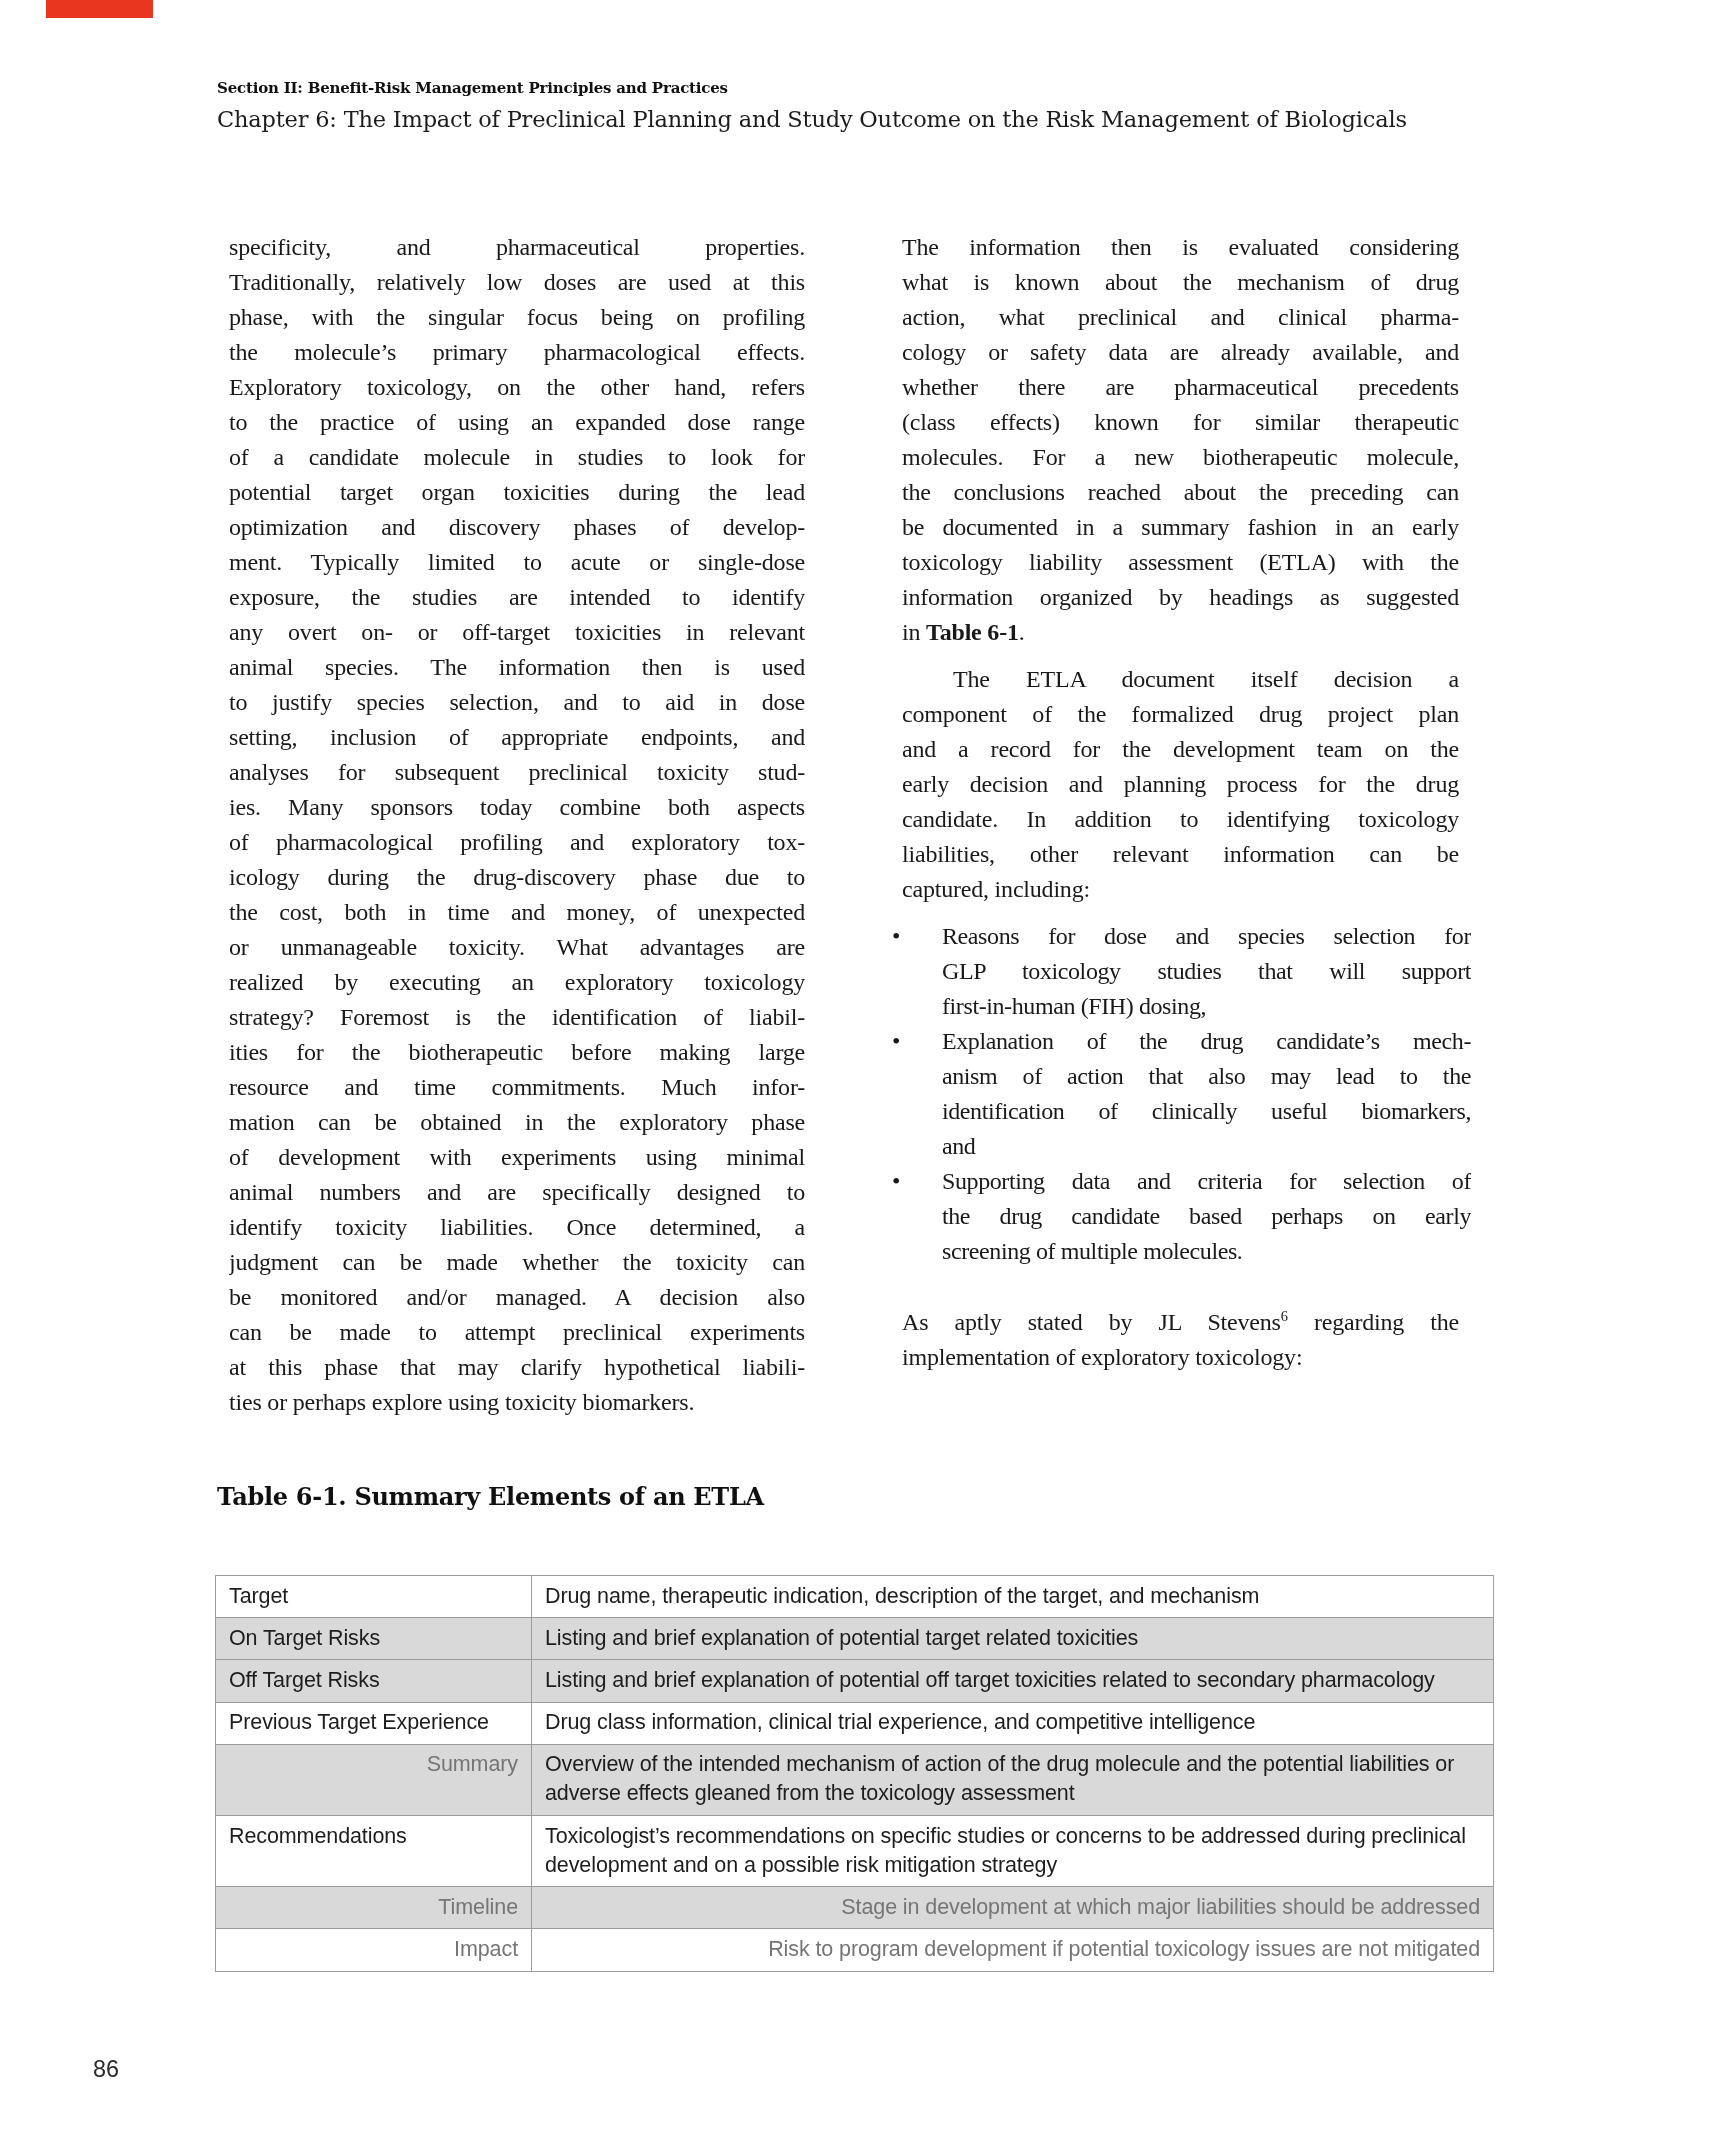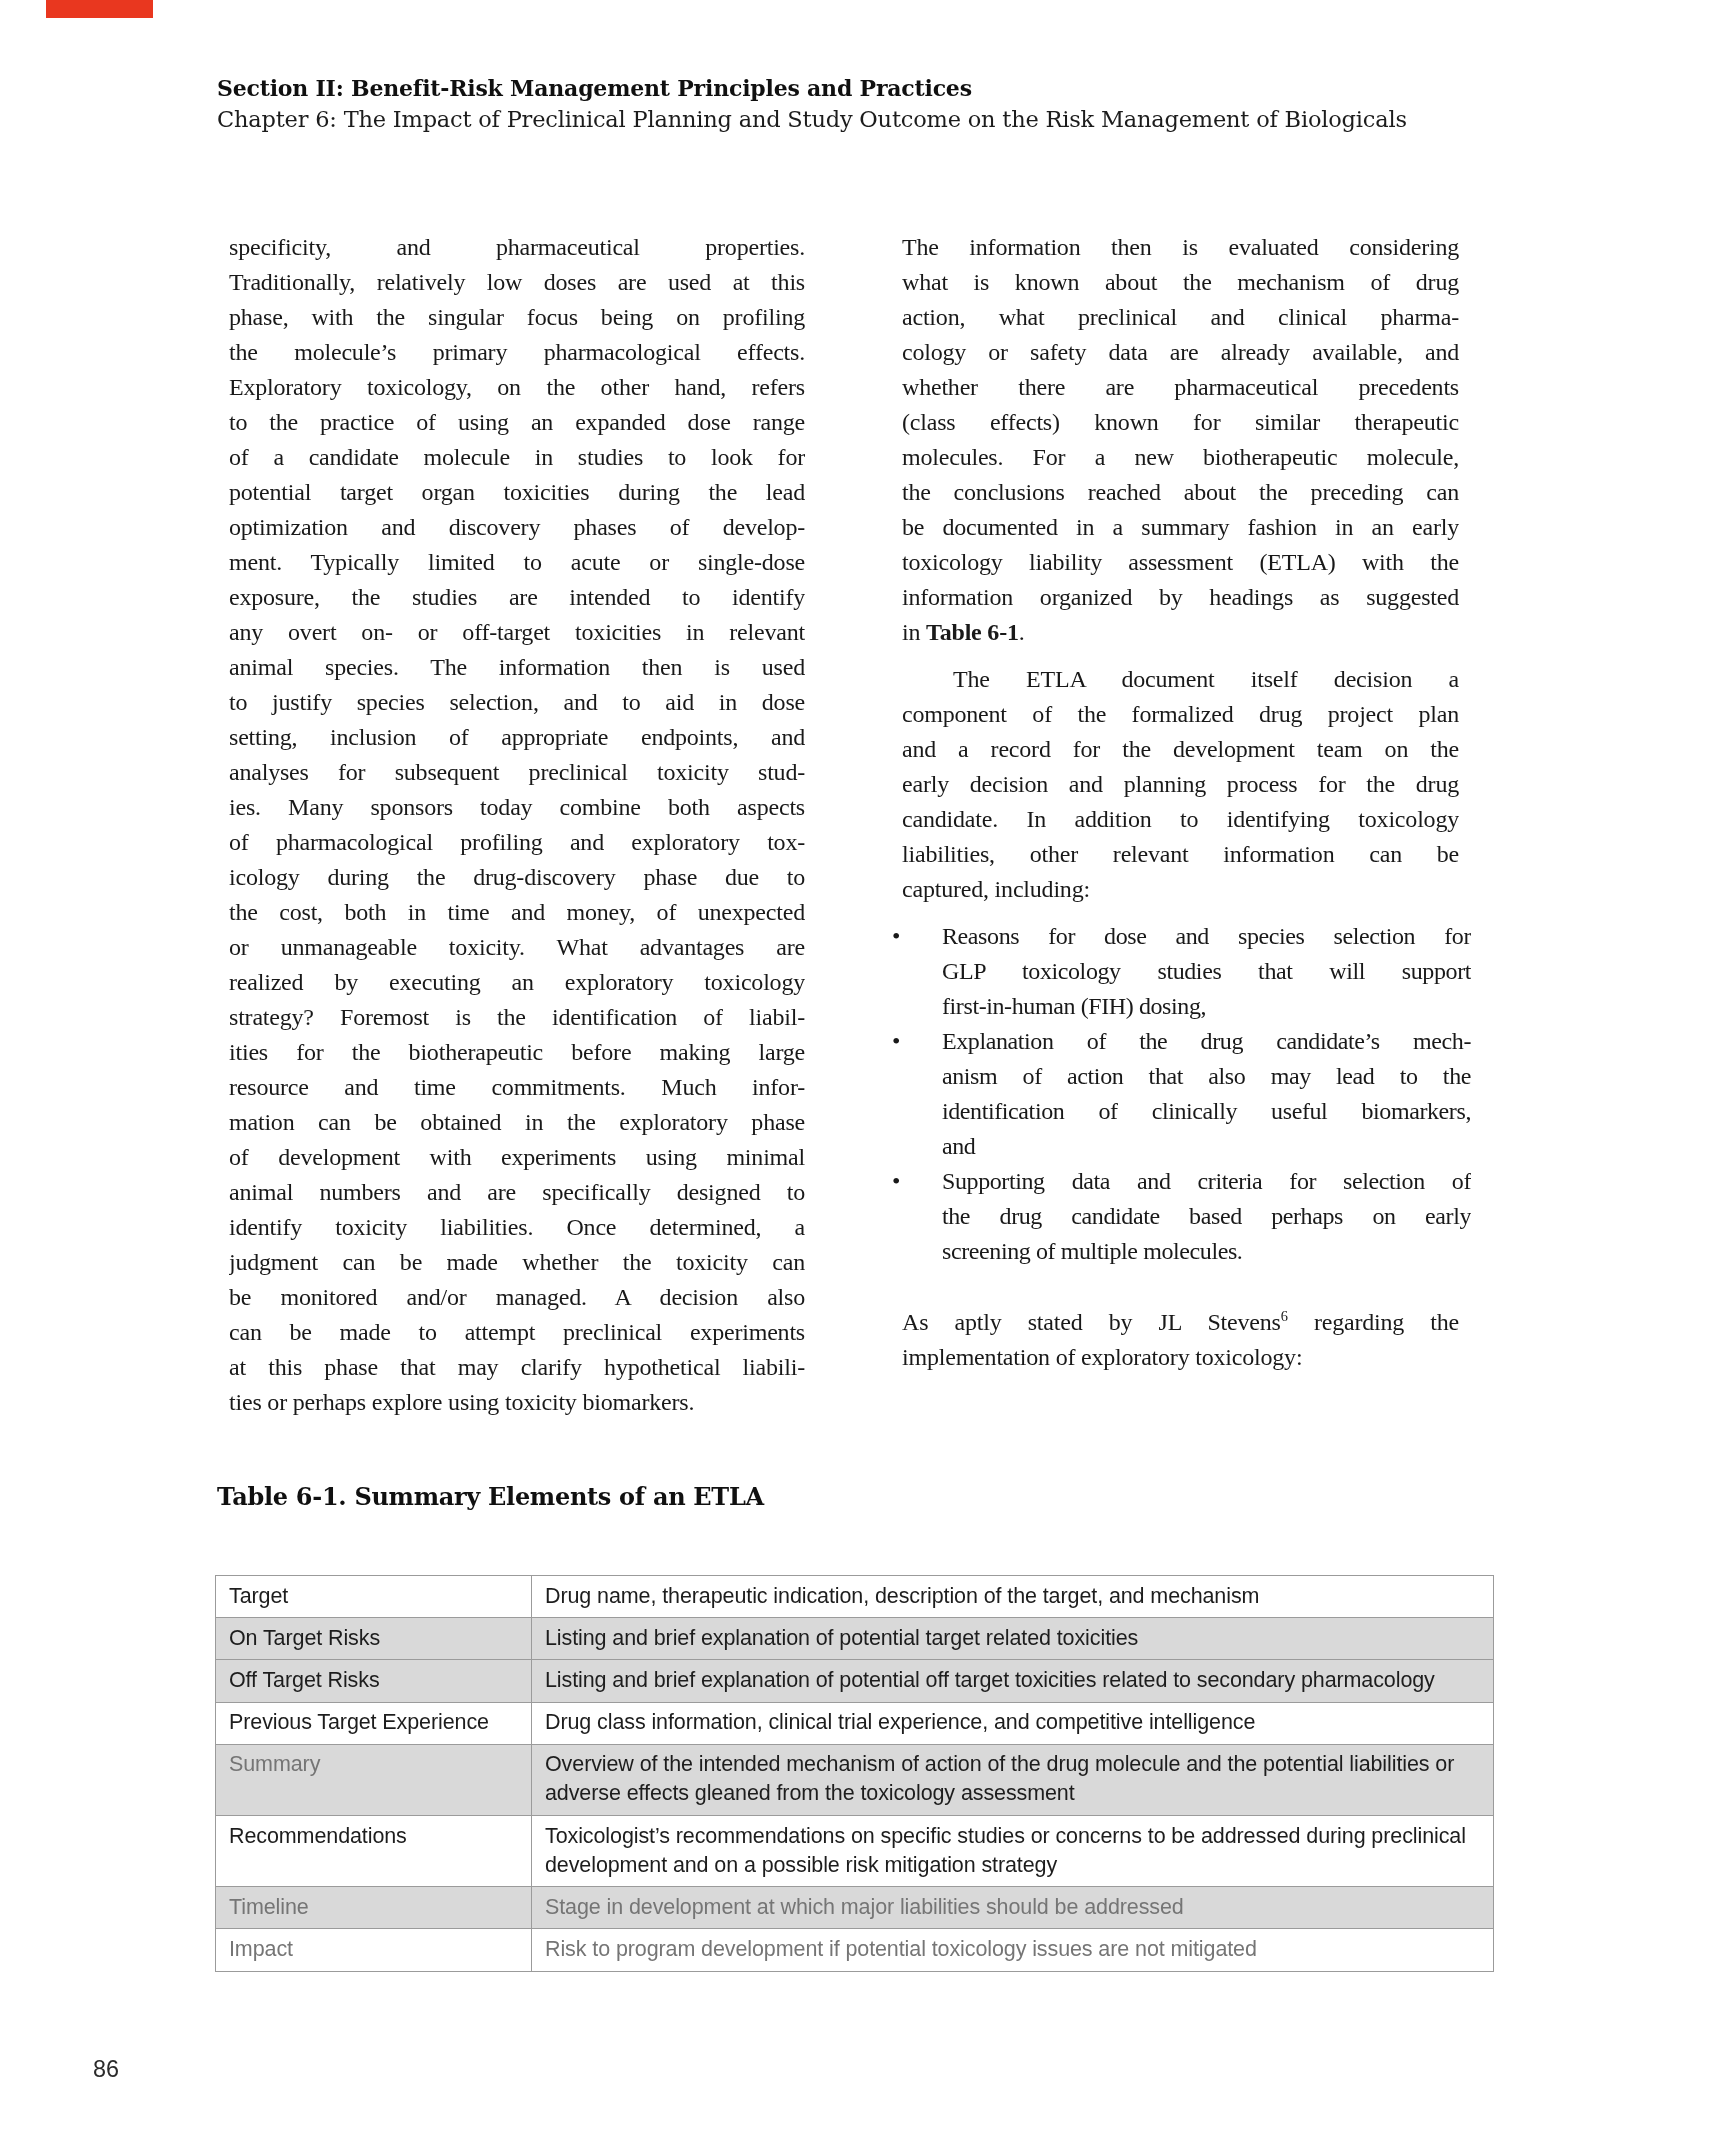--- a/index.html
+++ b/index.html
@@ -1,20 +1,20 @@
 <!DOCTYPE html>
 <html style="font-size:15px"><head>
 <meta charset="utf-8">
 <style>
   html,body{margin:0;padding:0;background:#ffffff;}
   .page{position:relative;width:1722px;height:2153px;background:#ffffff;overflow:hidden;
         font-family:"Liberation Serif",serif;}
   .red-bar{position:absolute;left:46px;top:0;width:107px;height:18px;}
   .header{position:absolute;left:217px;top:73px;}
-  .section-line{font-family:"DejaVu Serif",serif;font-weight:bold;font-size:22px;line-height:31px;
+  .section-line{font-family:"DejaVu Serif",serif;font-weight:bold;font-size:15px;line-height:31px;
         color:#101010;letter-spacing:-0.2px;}
   .chapter-line{font-family:"DejaVu Serif",serif;font-weight:normal;font-size:22.5px;line-height:31px;
         color:#1c1c1c;letter-spacing:-0.2px;}
   .columns{position:absolute;left:217px;top:218px;width:1255px;display:flex;}
   .col-left{width:600px;margin-right:73px;}
   .col-right{width:581px;}
   .ln{height:35px;line-height:35px;font-size:24px;color:#191919;text-align:justify;
       text-align-last:justify;overflow:hidden;letter-spacing:-0.2px;white-space:pre;}
   .ln.last{text-align-last:left;}
   .ln.indent{text-indent:51px;}
@@ -26,21 +26,21 @@
   .dot{position:absolute;left:1.9px;top:0;height:35px;line-height:35px;font-size:24px;color:#191919;}
   sup{font-size:60%;line-height:0;vertical-align:super;}
   .table-title{position:absolute;left:217px;top:1482px;font-family:"DejaVu Serif",serif;
       font-weight:bold;font-size:24px;color:#101010;letter-spacing:-0.3px;}
   .etla{position:absolute;left:215px;top:1575px;width:1279px;border-collapse:collapse;
       font-family:"Liberation Sans",sans-serif;table-layout:fixed;}
   .etla td{border:1.9px solid #9b9b9b;vertical-align:top;padding:5.6px 13px 6.6px 13px;
       font-size:21.5px;line-height:29px;color:#1d1d1d;background:#ffffff;letter-spacing:-0.1px;}
   .etla td.label-cell{width:289px;}
   .etla tr.shaded td{background:#d9d9d9;}
-  .etla td.muted{color:#757575;}
+  .etla td.muted{color:#757575;text-align:right;}
   .page-number{position:absolute;left:93px;top:2056px;font-family:"Liberation Sans",sans-serif;
       font-size:23.4px;color:#2b2b2b;}
 </style>
 </head>
 <body>
 
 <div class="page">
   <div class="red-bar" style="background: rgb(233, 55, 31);"></div>
 
   <div class="header">

